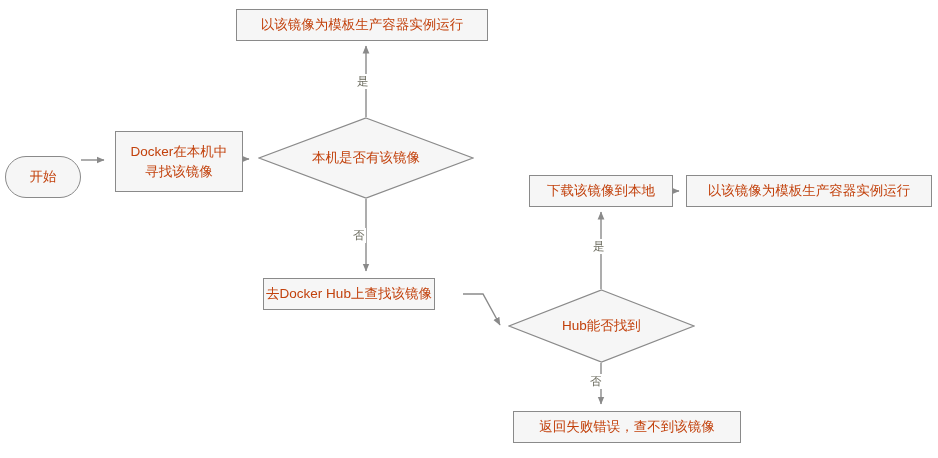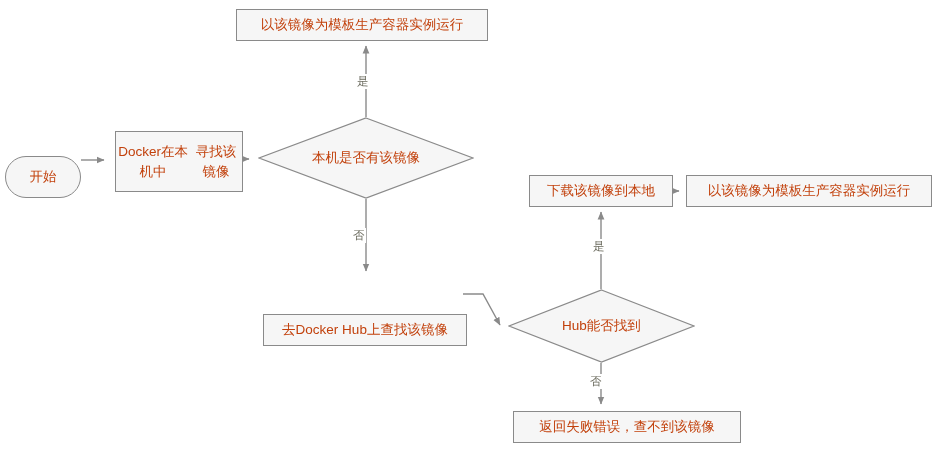--- a/index.html
+++ b/index.html
@@ -96,37 +96,37 @@
 
     <path d="M 673 191 L 679 191" fill="none" stroke="#8a8a8a" stroke-width="1.4" marker-end="url(#arrow-head)"></path>
 
     <path d="M 601 363 L 601 404" fill="none" stroke="#8a8a8a" stroke-width="1.4" marker-end="url(#arrow-head)"></path>
   </svg>
 
   <div class="node node-terminator" style="left:5px; top:156px; width:76px; height:42px;">
     <span>开始</span>
   </div>
 
-  <div class="node node-process" style="left:115px; top:131px; width:128px; height:61px; flex-direction:row;">
+  <div class="node node-process" style="left:115px; top:131px; width:128px; height:61px; flex-direction:column;">
     <span>Docker在本机中</span>
     <span>寻找该镜像</span>
   </div>
 
   <div class="node node-decision" style="left:258px; top:117px; width:216px; height:82px;text-align:right;">
     <svg class="dshape" viewBox="0 0 216 82" preserveAspectRatio="none">
       <polygon points="108,1 215,41 108,81 1,41" fill="#f6f6f6" stroke="#8a8a8a" stroke-width="1.3" vector-effect="non-scaling-stroke"></polygon>
     </svg>
     <span class="dlabel">本机是否有该镜像</span>
   </div>
 
   <div class="node node-process" style="left:236px; top:9px; width:252px; height:32px;">
     <span>以该镜像为模板生产容器实例运行</span>
   </div>
 
-  <div class="node node-process" style="left:263px; top:278px; width:204px; height:32px;margin-top:36px;">
+  <div class="node node-process" style="left:263px; top:278px; width:172px; height:32px;">
     <span>去Docker Hub上查找该镜像</span>
   </div>
 
   <div class="node node-decision" style="left:508px; top:289px; width:187px; height:74px;">
     <svg class="dshape" viewBox="0 0 187 74" preserveAspectRatio="none">
       <polygon points="93.5,1 186,37 93.5,73 1,37" fill="#f6f6f6" stroke="#8a8a8a" stroke-width="1.3" vector-effect="non-scaling-stroke"></polygon>
     </svg>
     <span class="dlabel">Hub能否找到</span>
   </div>
 

